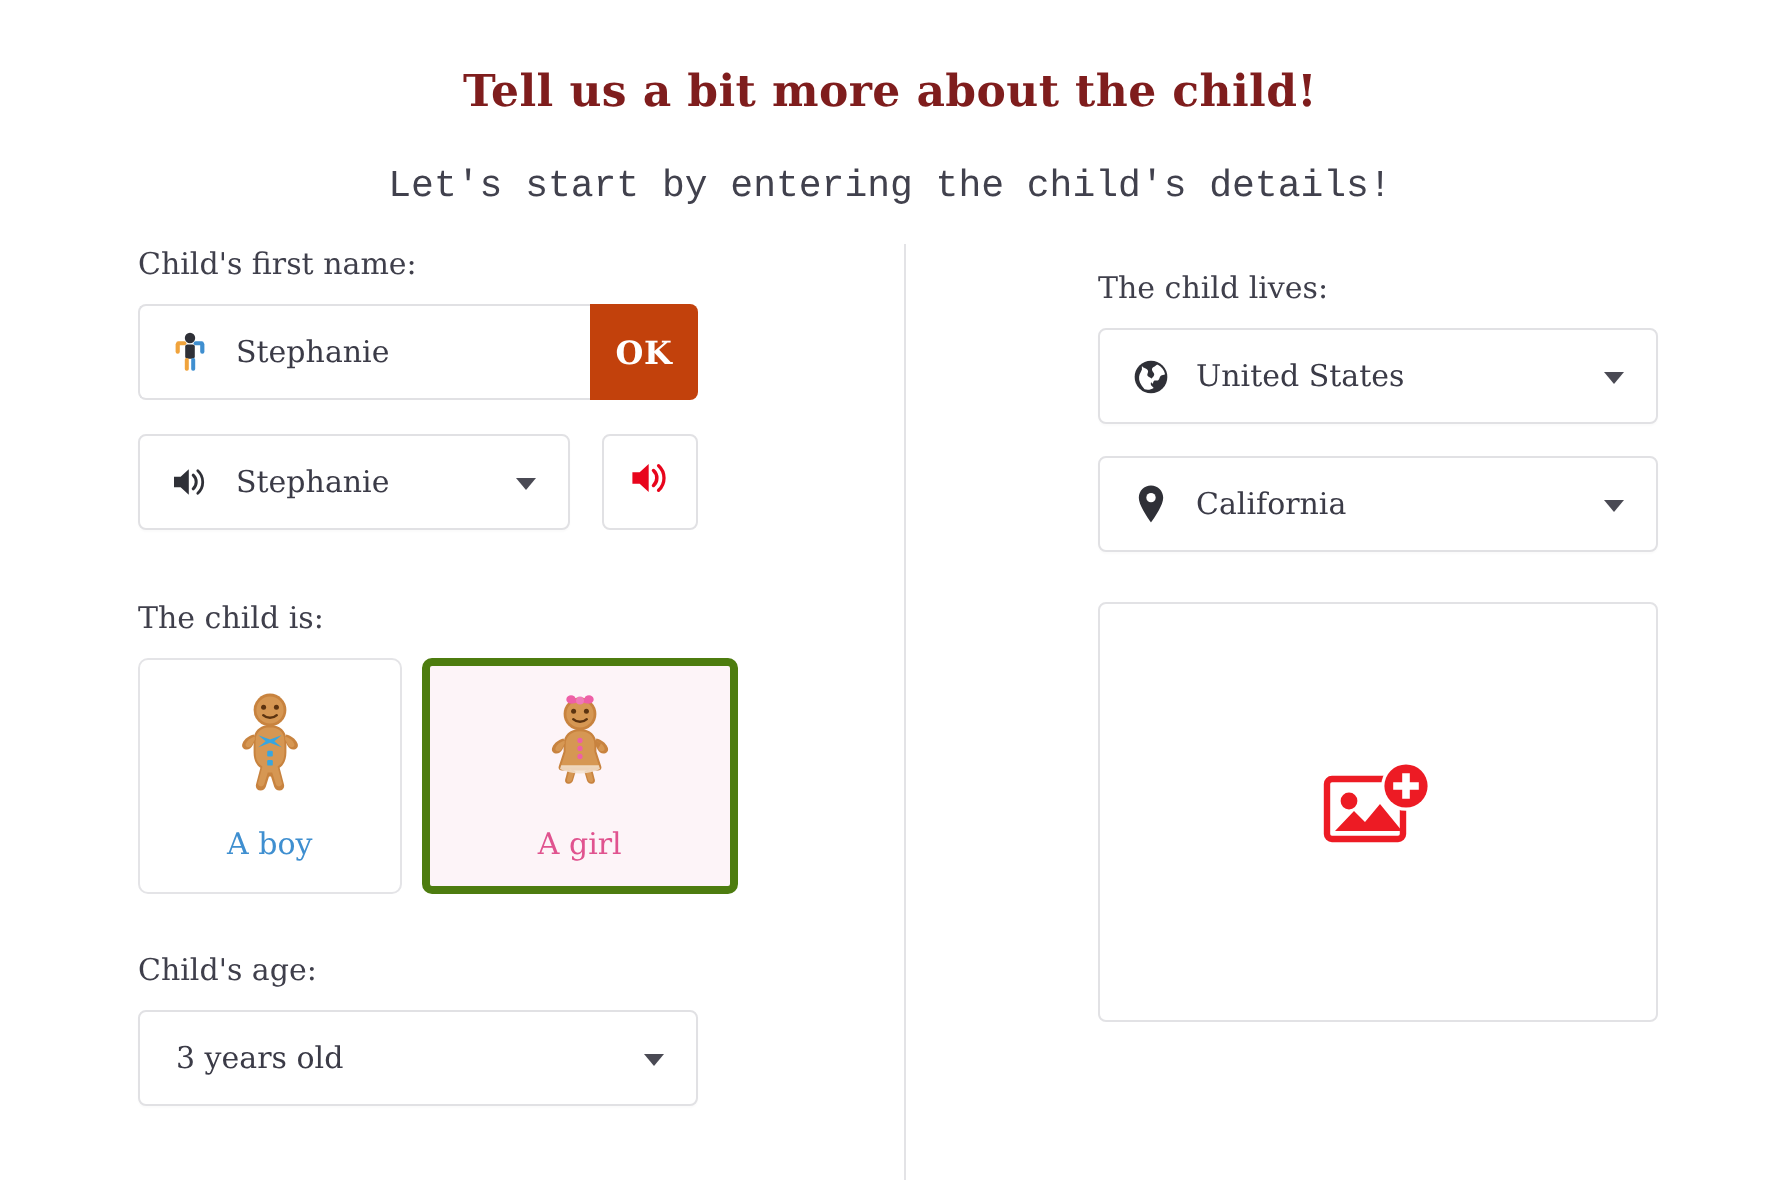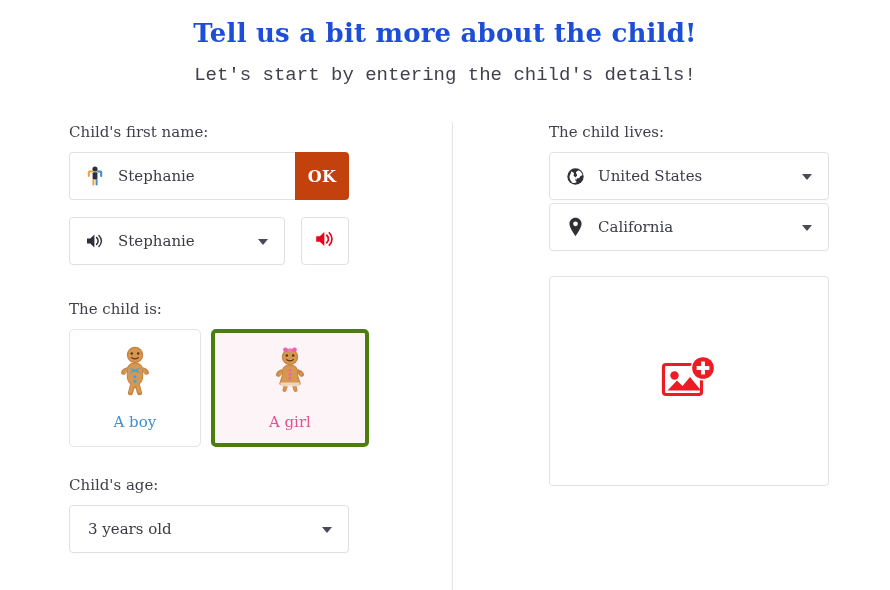--- a/index.html
+++ b/index.html
@@ -17,25 +17,25 @@
     position: relative;
   }
 
   
   .header {
     text-align: center;
     padding-top: 12px;
   }
   .page-title {
     font-family: "DejaVu Serif", "Liberation Serif", serif;
-    font-size: 26px;
+    font-size: 22px;
     font-weight: bold;
-    color: #1d4ed8;
+    color: #7f1d1d;
     letter-spacing: 0.2px;
-    margin: 4px;
+    margin: 17px;
     line-height: 34px;
   }
   .page-subtitle {
     font-family: Liberation Mono, monospace;
     font-size: 19px;
     font-weight: normal;
     color: #41414d;
     margin: 12px 0 0 0;
     line-height: 26px;
   }
@@ -58,21 +58,21 @@
   }
   .col-left {
     position: absolute;
     left: 69px;
     top: 0;
     width: 300px;
   }
   .col-right {
     position: absolute;
     left: 549px;
-    top: 0;
+    top: 12px;
     width: 300px;
   }
 
   .field-label {
     font-family: "DejaVu Serif", "Liberation Serif", serif;
     font-size: 15px;
     color: #3f3f4b;
     line-height: 20px;
     margin: 0 0 10px 0;
     white-space: nowrap;
@@ -248,21 +248,21 @@
   }
 
   
   .age-select {
     width: 280px;
   }
   .age-select .value { margin-left: 18px; }
 
   
   .loc-select { width: 280px; }
-  .loc-select + .loc-select { margin-top: 3px; }
+  .loc-select + .loc-select { margin-top: 16px; }
 
   
   .upload-box {
     box-sizing: border-box;
     width: 280px;
     height: 210px;
     border: 1px solid #e2e2e5;
     border-radius: 4px;
     background: #ffffff;
     display: flex;

